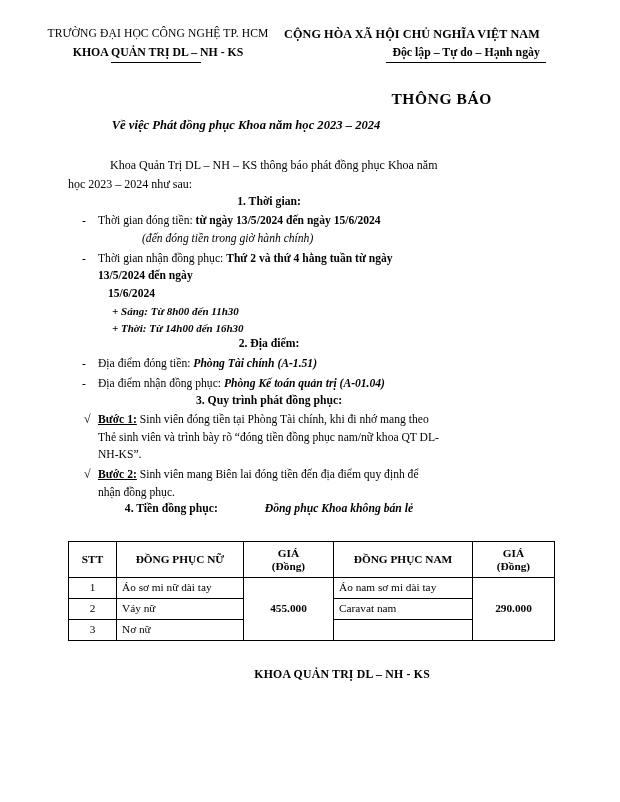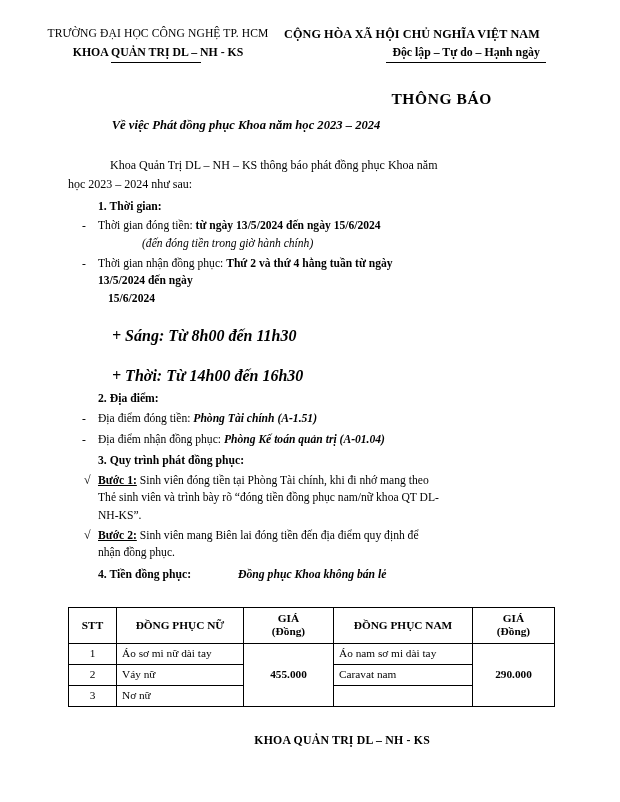--- a/index.html
+++ b/index.html
@@ -134,44 +134,44 @@
     margin-top: 22px;
   }
   .intro {
     text-indent: 42px;
     font-size: 12px;
     line-height: 1.55;
   }
   .sec-head {
     font-weight: bold;
     font-size: 11.7px;
-    margin-top: 5px;
     padding-left: 30px;
+    text-align: center;
   }
   .dash-item {
     font-size: 11.6px;
     line-height: 1.5;
     margin-top: 3px;
     padding-left: 30px;
     position: relative;
   }
   .dash-item .dash {
     position: absolute;
     left: 14px;
     top: 0;
   }
   .dash-item .cont {
     display: block;
     padding-left: 10px;
   }
   .plus-item {
-    font-size: 16px;
+    font-size: 11px;
     font-weight: bold;
     font-style: italic;
-    margin-top: 18px;
+    margin-top: 2px;
     padding-left: 44px;
   }
   .check-item {
     font-size: 11.6px;
     line-height: 1.5;
     margin-top: 3px;
     padding-left: 30px;
     position: relative;
   }
   .check-item .radical {

